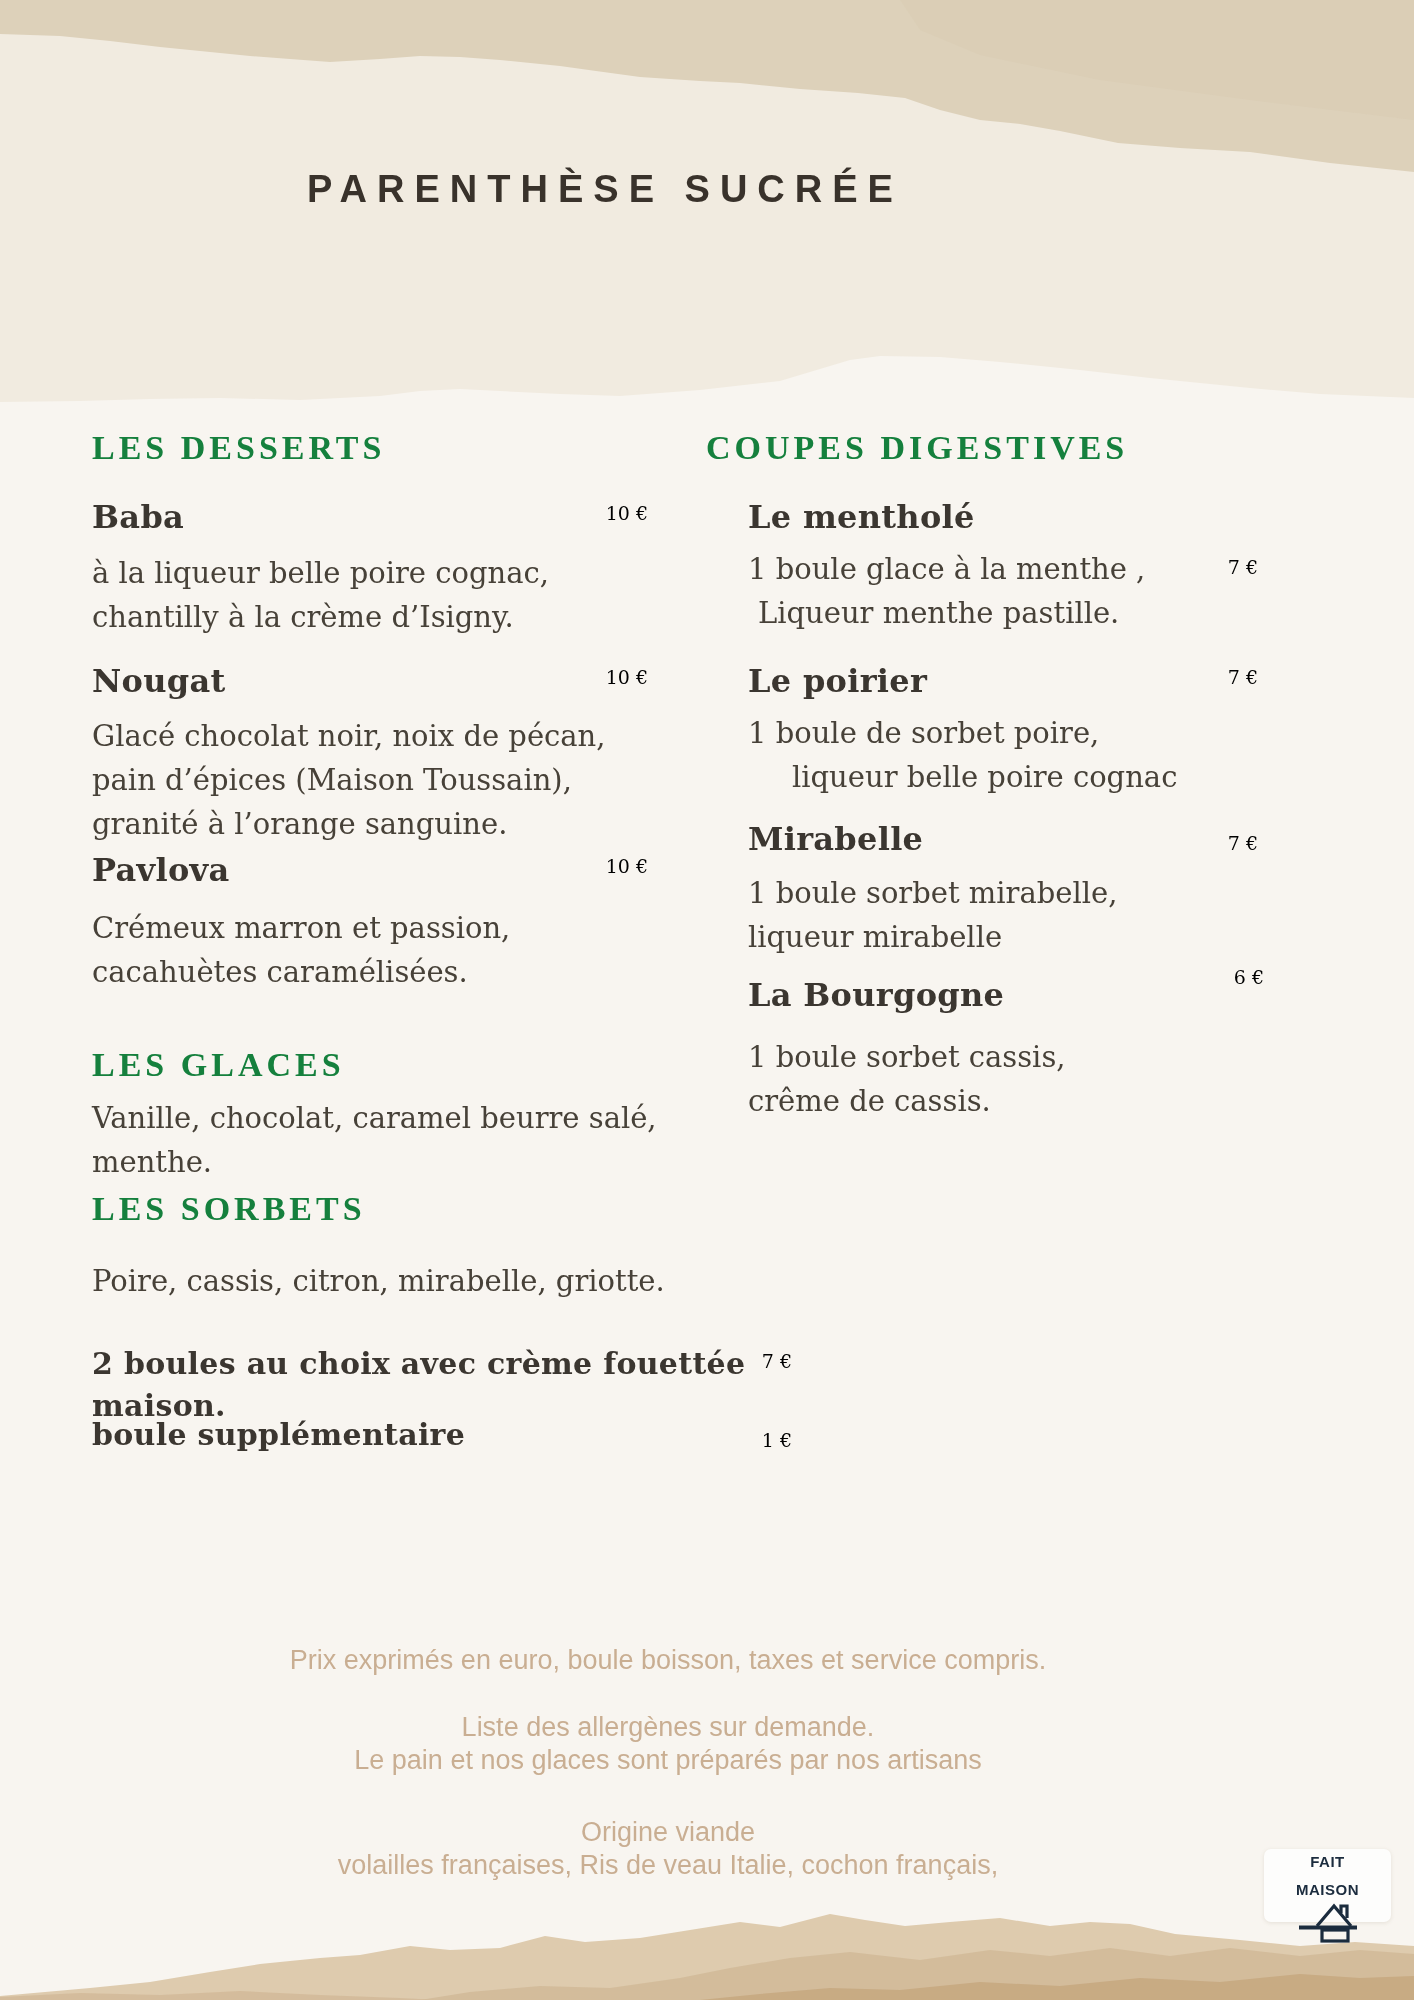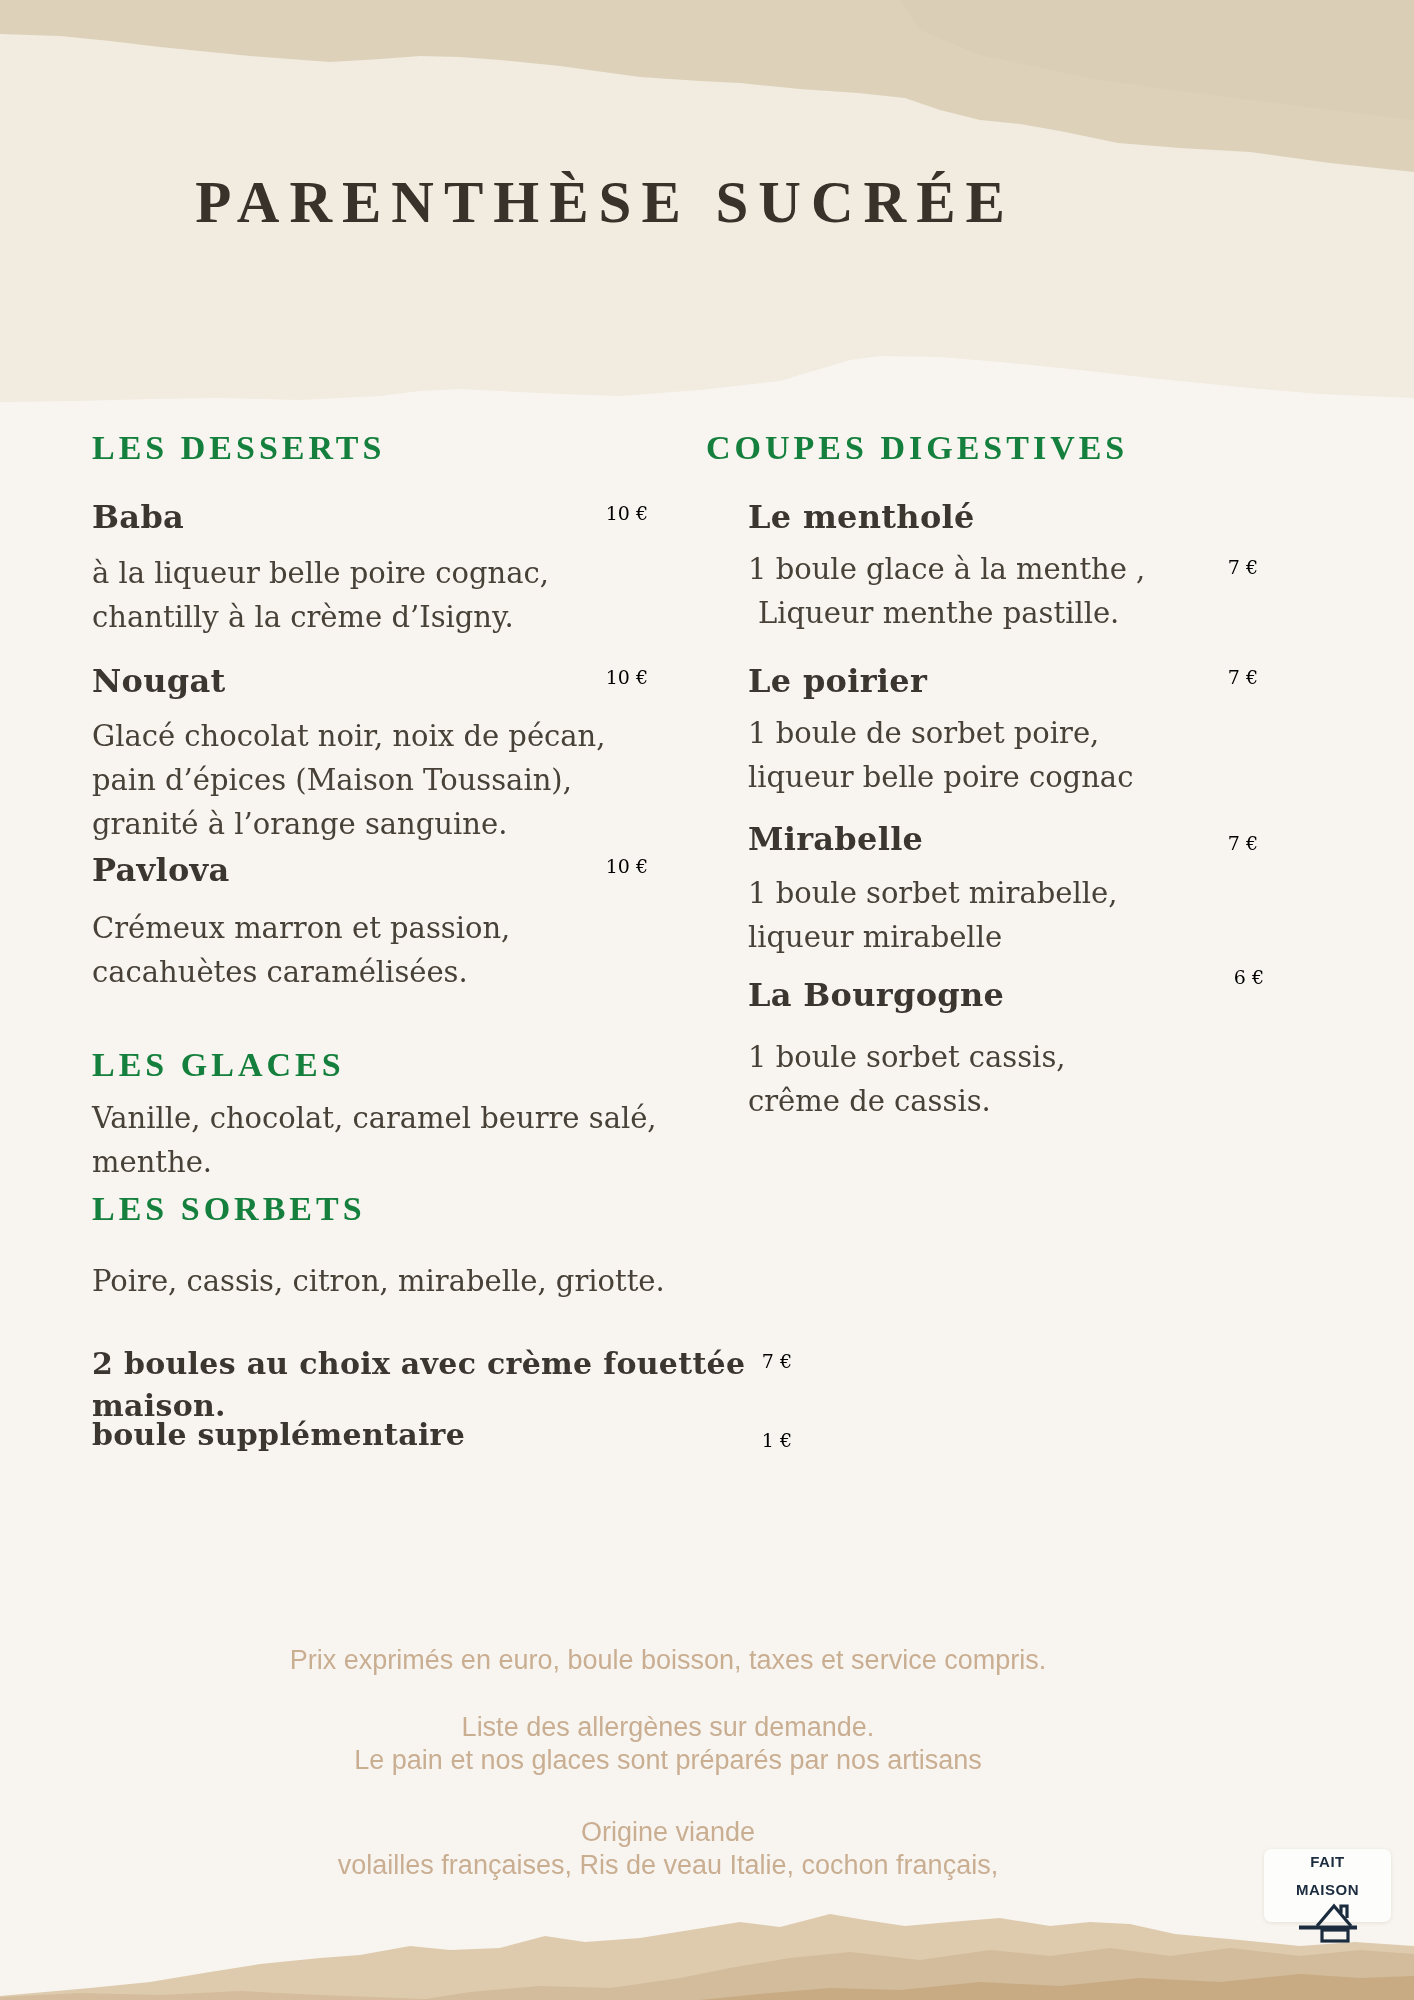--- a/index.html
+++ b/index.html
@@ -1,21 +1,21 @@
 <!DOCTYPE html>
 <html><head>
 <meta charset="utf-8">
 <style>
   html,body{margin:0;padding:0;background:#e9e4db;}
   .page{position:relative;width:1414px;height:2000px;margin:0 auto;background:#f8f5f0;
         overflow:hidden;font-family:"DejaVu Serif",serif;}
   svg.band{position:absolute;left:0;display:block;}
   .t{position:absolute;white-space:nowrap;}
   .title{left:0;top:168px;width:1210px;text-align:center;
-         font-family:Liberation Serif, serif;font-size:59px;font-weight:600;
+         font-family:Liberation Sans, sans-serif;font-size:38px;font-weight:600;
          letter-spacing:10px;color:#39322b;}
   .h{font-family:"Liberation Serif",serif;font-size:34px;font-weight:600;
      letter-spacing:4px;color:#15803d;}
   .nm{font-size:32px;font-weight:700;color:#3b3630;letter-spacing:.3px;}
   .nmS{font-size:30px;font-weight:700;color:#3b3630;letter-spacing:.3px;}
   .ds{font-size:29px;color:#474138;}
   .pr{font-size:19px;color:#000000;text-align:right;}
   .ft{left:0;width:1336px;text-align:center;font-family:"Liberation Sans",sans-serif;
       font-size:27px;color:#c9ae92;}
   .badge{position:absolute;left:1264px;top:1849px;width:127px;height:73px;
@@ -80,21 +80,21 @@
   <div class="t h" style="left:706px;top:429px">COUPES DIGESTIVES</div>
 
   <div class="t nm" style="left:748px;top:498px">Le mentholé</div>
   <div class="t ds" style="left:748px;top:552px">1 boule glace à la menthe ,</div>
   <div class="t pr" style="left:1206px;top:556px;width:52px">7 €</div>
   <div class="t ds" style="left:758px;top:596px">Liqueur menthe pastille.</div>
 
   <div class="t nm" style="left:748px;top:662px">Le poirier</div>
   <div class="t pr" style="left:1206px;top:666px;width:52px">7 €</div>
   <div class="t ds" style="left:748px;top:716px">1 boule de sorbet poire,</div>
-  <div class="t ds" style="left:748px;top:760px">liqueur belle poire cognac</div>
+  <div class="t ds" style="left:792px;top:760px">liqueur belle poire cognac</div>
 
   <div class="t nm" style="left:748px;top:820px">Mirabelle</div>
   <div class="t pr" style="left:1206px;top:832px;width:52px">7 €</div>
   <div class="t ds" style="left:748px;top:876px">1 boule sorbet mirabelle,</div>
   <div class="t ds" style="left:748px;top:920px">liqueur mirabelle</div>
 
   <div class="t nm" style="left:748px;top:976px">La Bourgogne</div>
   <div class="t pr" style="left:1212px;top:966px;width:52px">6 €</div>
   <div class="t ds" style="left:748px;top:1040px">1 boule sorbet cassis,</div>
   <div class="t ds" style="left:748px;top:1084px">crême de cassis.</div>

